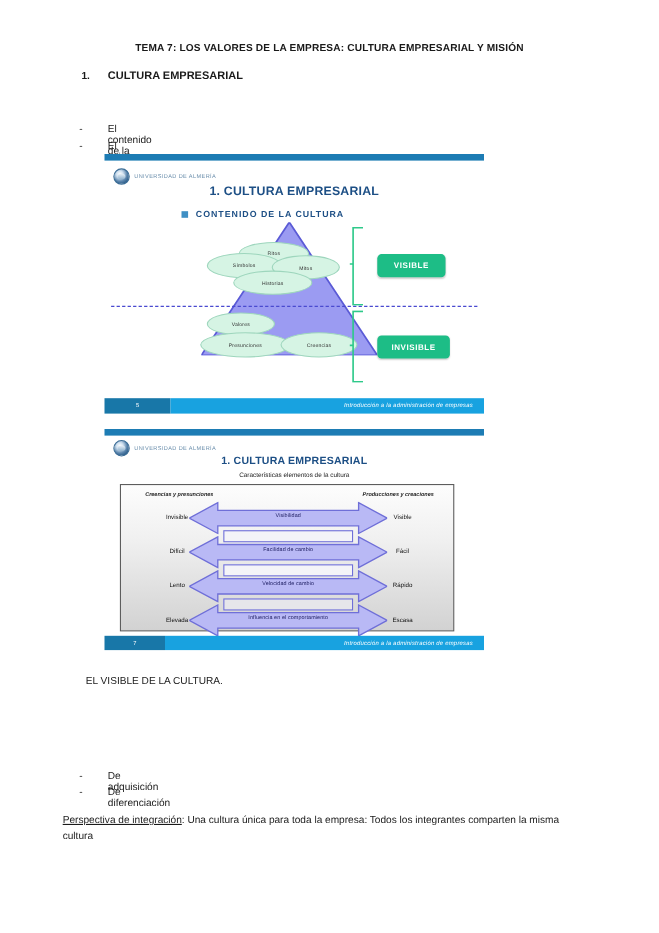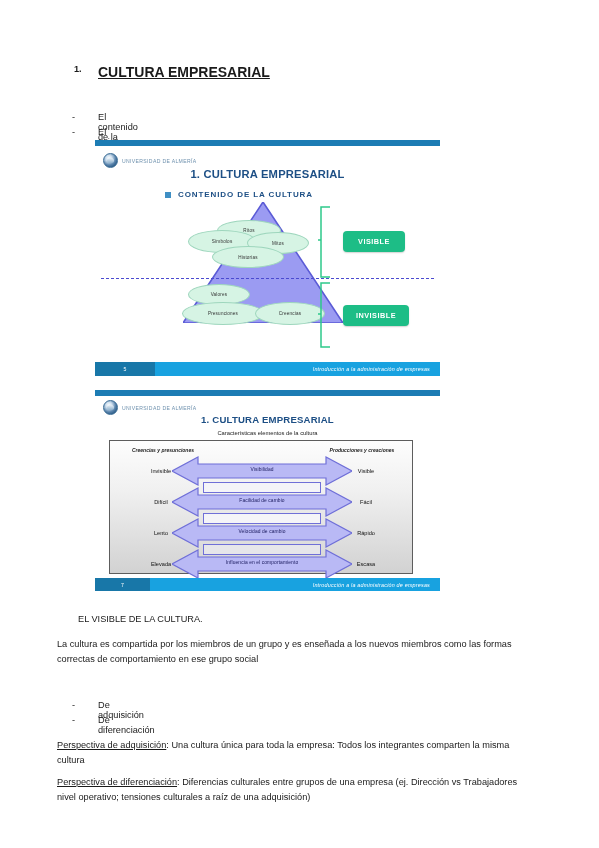--- a/index.html
+++ b/index.html
@@ -13,22 +13,21 @@
 
   
   .doc-title{
     position:absolute;left:0;right:0;top:38px;text-align:center;
     font-size:9.2px;font-weight:bold;letter-spacing:.15px;
   }
   .sec-num{
     position:absolute;left:74px;top:64px;font-size:9.2px;font-weight:bold;
   }
   .sec-head{
-    position:absolute;left:98px;top:64px;font-size:14px;font-weight:bold;
-    text-decoration:underline;
+    position:absolute;left:98px;top:64px;font-size:10px;font-weight:bold;
   }
   .para{position:absolute;font-size:9.2px;line-height:15px;}
   .p1{left:57px;top:88px;width:470px;}
   .dashrow{position:absolute;font-size:9.2px;}
   .dash{position:absolute;left:72px;}
   .dashtxt{position:absolute;left:98px;}
 
   
   .slide{position:absolute;background:#fff;}
   .slide-topbar{position:absolute;left:0;top:0;height:6px;background:#1d7cb4;}
@@ -137,20 +136,21 @@
   #slide2 .footer-num{width:55px;}
   #slide2 .footer-bar{width:290px;}
 
   .u{text-decoration:underline;}
 </style>
 </head>
 <body>
 
 <div class="page">
 
+  <div class="doc-title">TEMA 7: LOS VALORES DE LA EMPRESA: CULTURA EMPRESARIAL Y MISIÓN</div>
   <div class="sec-num">1.</div>
   <div class="sec-head">CULTURA EMPRESARIAL</div>
 
   <div class="dashrow" style="top:112px">
     <span class="dash">-</span>
     <span class="dashtxt">El contenido de la cultura</span>
   </div>
   <div class="dashrow" style="top:127px">
     <span class="dash">-</span>
     <span class="dashtxt">El sujeto de la cultura</span>
@@ -265,32 +265,28 @@
       <div class="row-lbl" style="right:6px;top:120px;width:80px;">Escasa</div>
     </div>
 
     <div class="footer">
       <div class="footer-num">7</div>
       <div class="footer-bar">Introducción a la administración de empresas</div>
     </div>
   </div>
 
   <div class="para" style="left:78px;top:612px;">EL VISIBLE DE LA CULTURA.</div>
-  <div class="para" style="left:57px;top:637px;width:478px;">La cultura es compartida por los miembros de un grupo y es enseñada a los nuevos miembros como las formas correctas de comportamiento en ese grupo social</div>
 
   <div class="dashrow" style="top:700px">
     <span class="dash">-</span>
     <span class="dashtxt">De adquisición</span>
   </div>
   <div class="dashrow" style="top:715px">
     <span class="dash">-</span>
     <span class="dashtxt">De diferenciación</span>
   </div>
 
   <div class="para" style="left:57px;top:738px;width:478px;">
-    <span class="u">Perspectiva de adquisición</span><span>: Una cultura única para toda la empresa: Todos los integrantes comparten la misma cultura</span>
-  </div>
-
-  <div class="para" style="left:57px;top:775px;width:478px;">
-    <span class="u">Perspectiva de diferenciación</span><span>: Diferencias culturales entre grupos de una empresa (ej. Dirección vs Trabajadores nivel operativo; tensiones culturales a raíz de una adquisición)</span>
-  </div>
+    <span class="u">Perspectiva de integración</span><span>: Una cultura única para toda la empresa: Todos los integrantes comparten la misma cultura</span>
+  </div>
+
 
 </div>
 
 </body></html>

